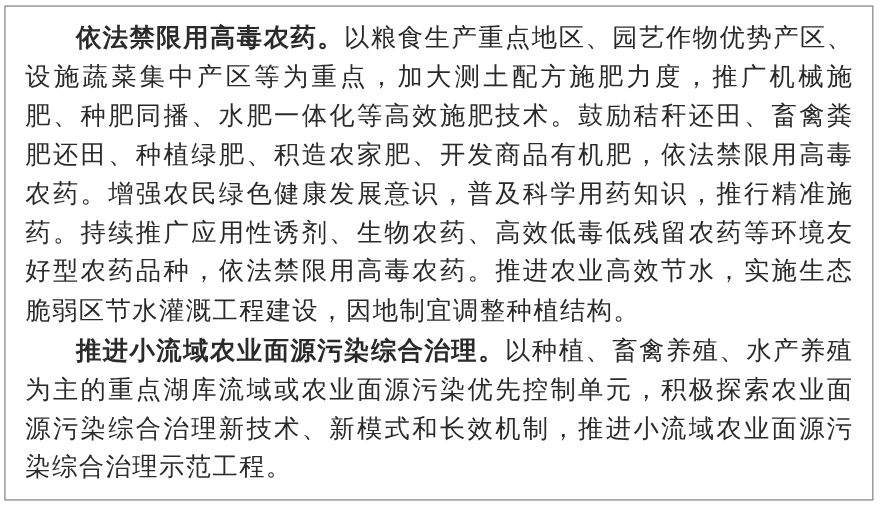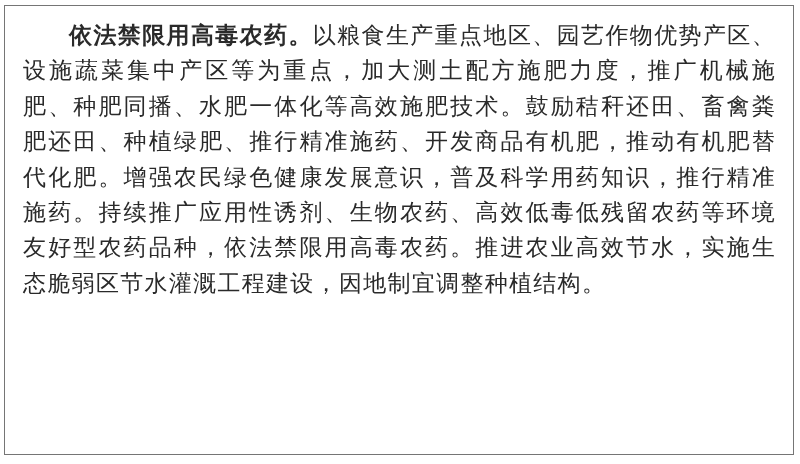--- a/index.html
+++ b/index.html
@@ -44,15 +44,16 @@
   .lead {
     font-weight: 700;
   }
 </style>
 </head>
 <body>
 
 <div class="page">
   <div class="frame"></div>
   <div class="textblock">
-    <p><span class="lead">依法禁限用高毒农药。</span><span>以粮食生产重点地区、园艺作物优势产区、设施蔬菜集中产区等为重点，加大测土配方施肥力度，推广机械施肥、种肥同播、水肥一体化等高效施肥技术。鼓励秸秆还田、畜禽粪肥还田、种植绿肥、推行精准施药、开发商品有机肥，推动有机肥替代化肥。增强农民绿色健康发展意识，普及科学用药知识，推行精准施药。持续推广应用性诱剂、生物农药、高效低毒低残留农药等环境友好型农药品种，依法禁限用高毒农药。推进农业高效节水，实施生态脆弱区节水灌溉工程建设，因地制宜调整种植结构。</span></p>
+    <p><span class="lead">依法禁限用高毒农药。</span><span>以粮食生产重点地区、园艺作物优势产区、设施蔬菜集中产区等为重点，加大测土配方施肥力度，推广机械施肥、种肥同播、水肥一体化等高效施肥技术。鼓励秸秆还田、畜禽粪肥还田、种植绿肥、积造农家肥、开发商品有机肥，依法禁限用高毒农药。增强农民绿色健康发展意识，普及科学用药知识，推行精准施药。持续推广应用性诱剂、生物农药、高效低毒低残留农药等环境友好型农药品种，依法禁限用高毒农药。推进农业高效节水，实施生态脆弱区节水灌溉工程建设，因地制宜调整种植结构。</span></p>
+    <p><span class="lead">推进小流域农业面源污染综合治理。</span><span>以种植、畜禽养殖、水产养殖为主的重点湖库流域或农业面源污染优先控制单元，积极探索农业面源污染综合治理新技术、新模式和长效机制，推进小流域农业面源污染综合治理示范工程。</span></p>
   </div>
 </div>
 
 </body></html>

